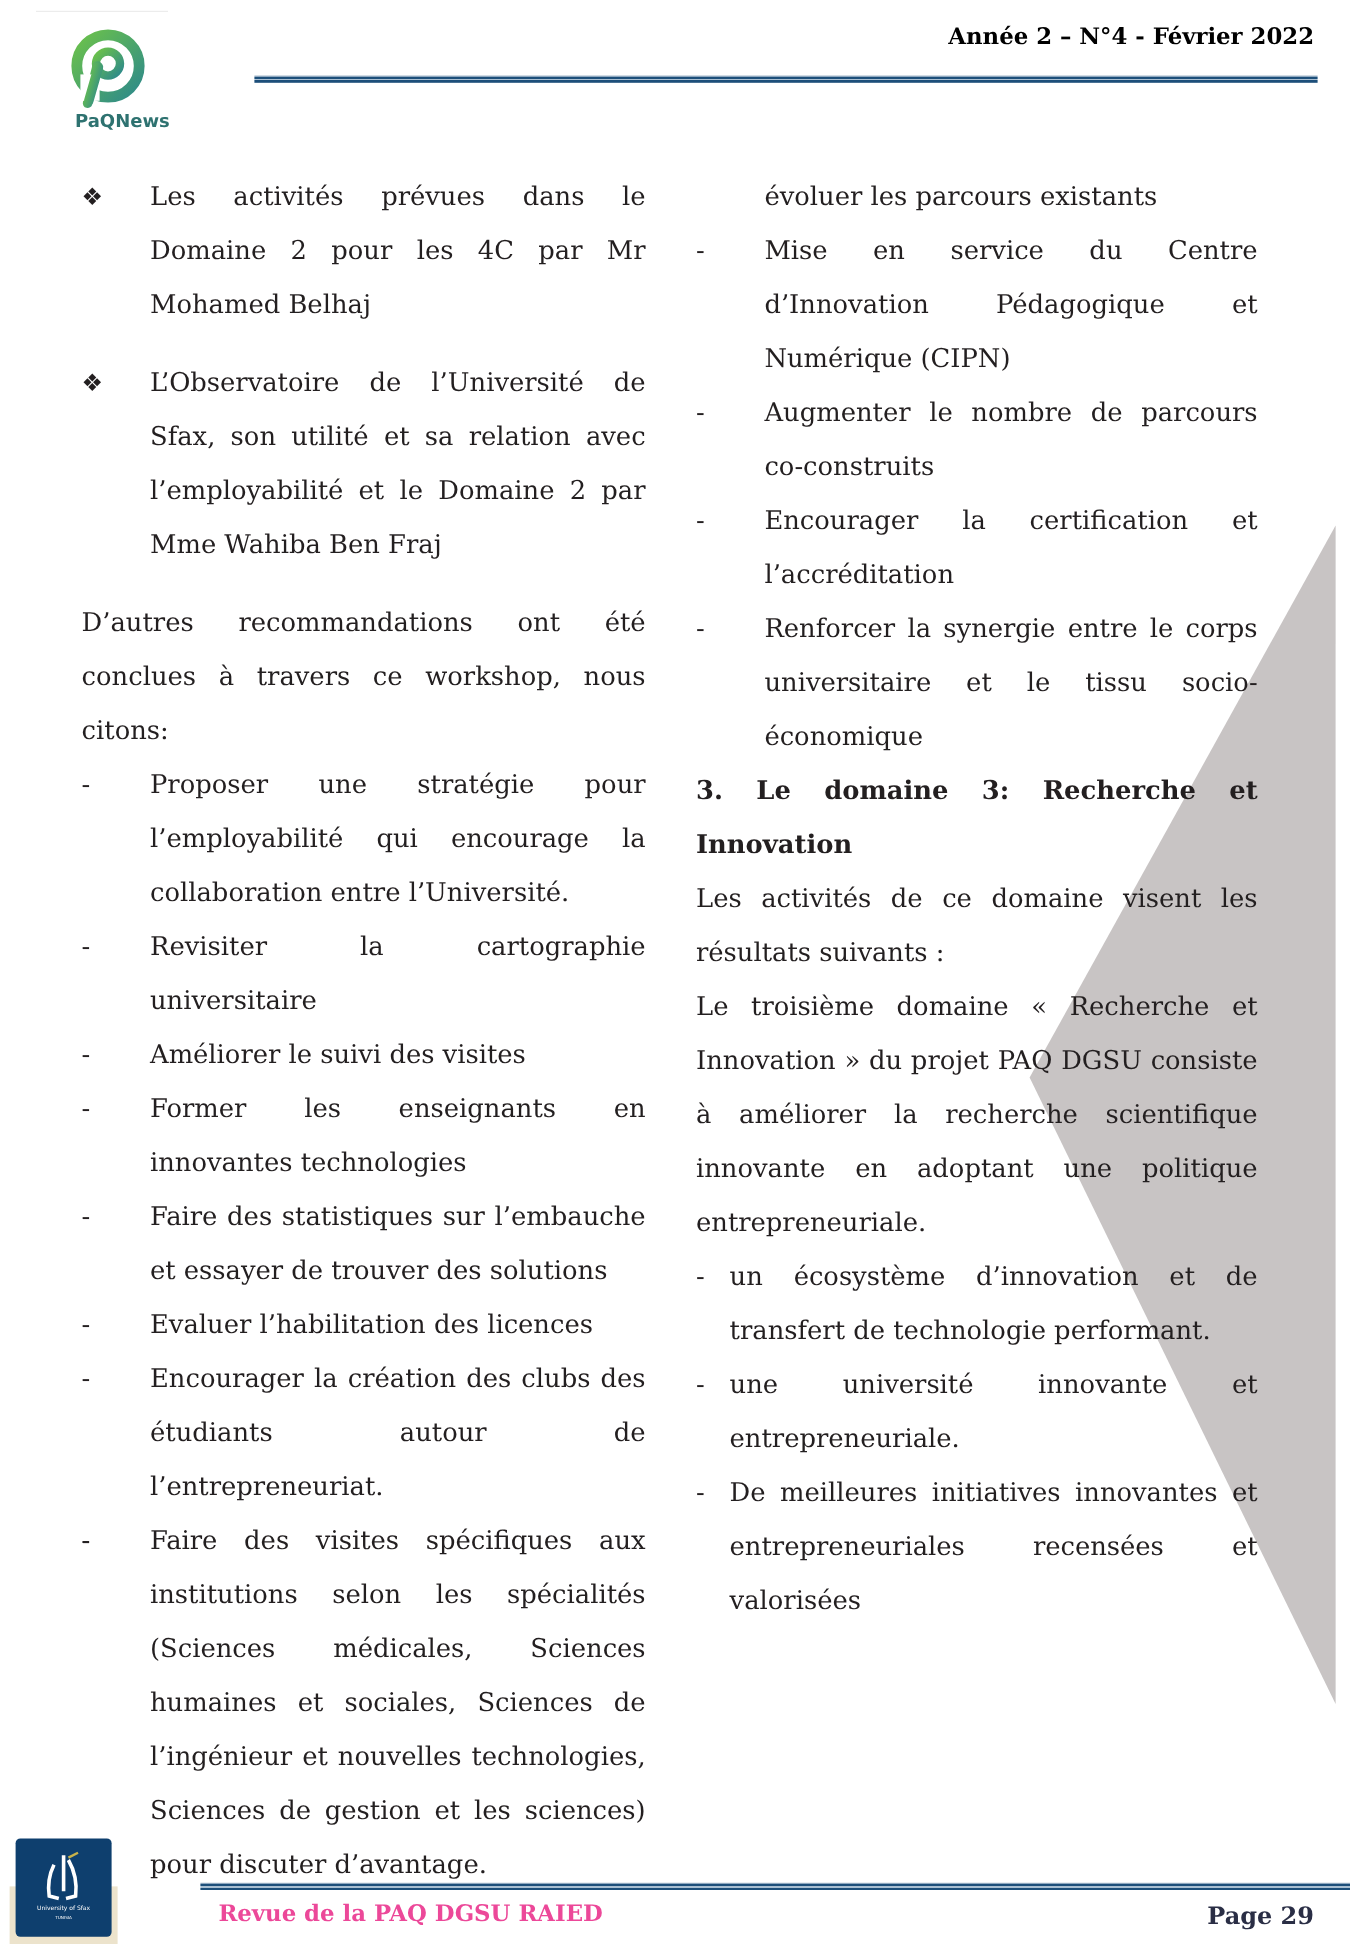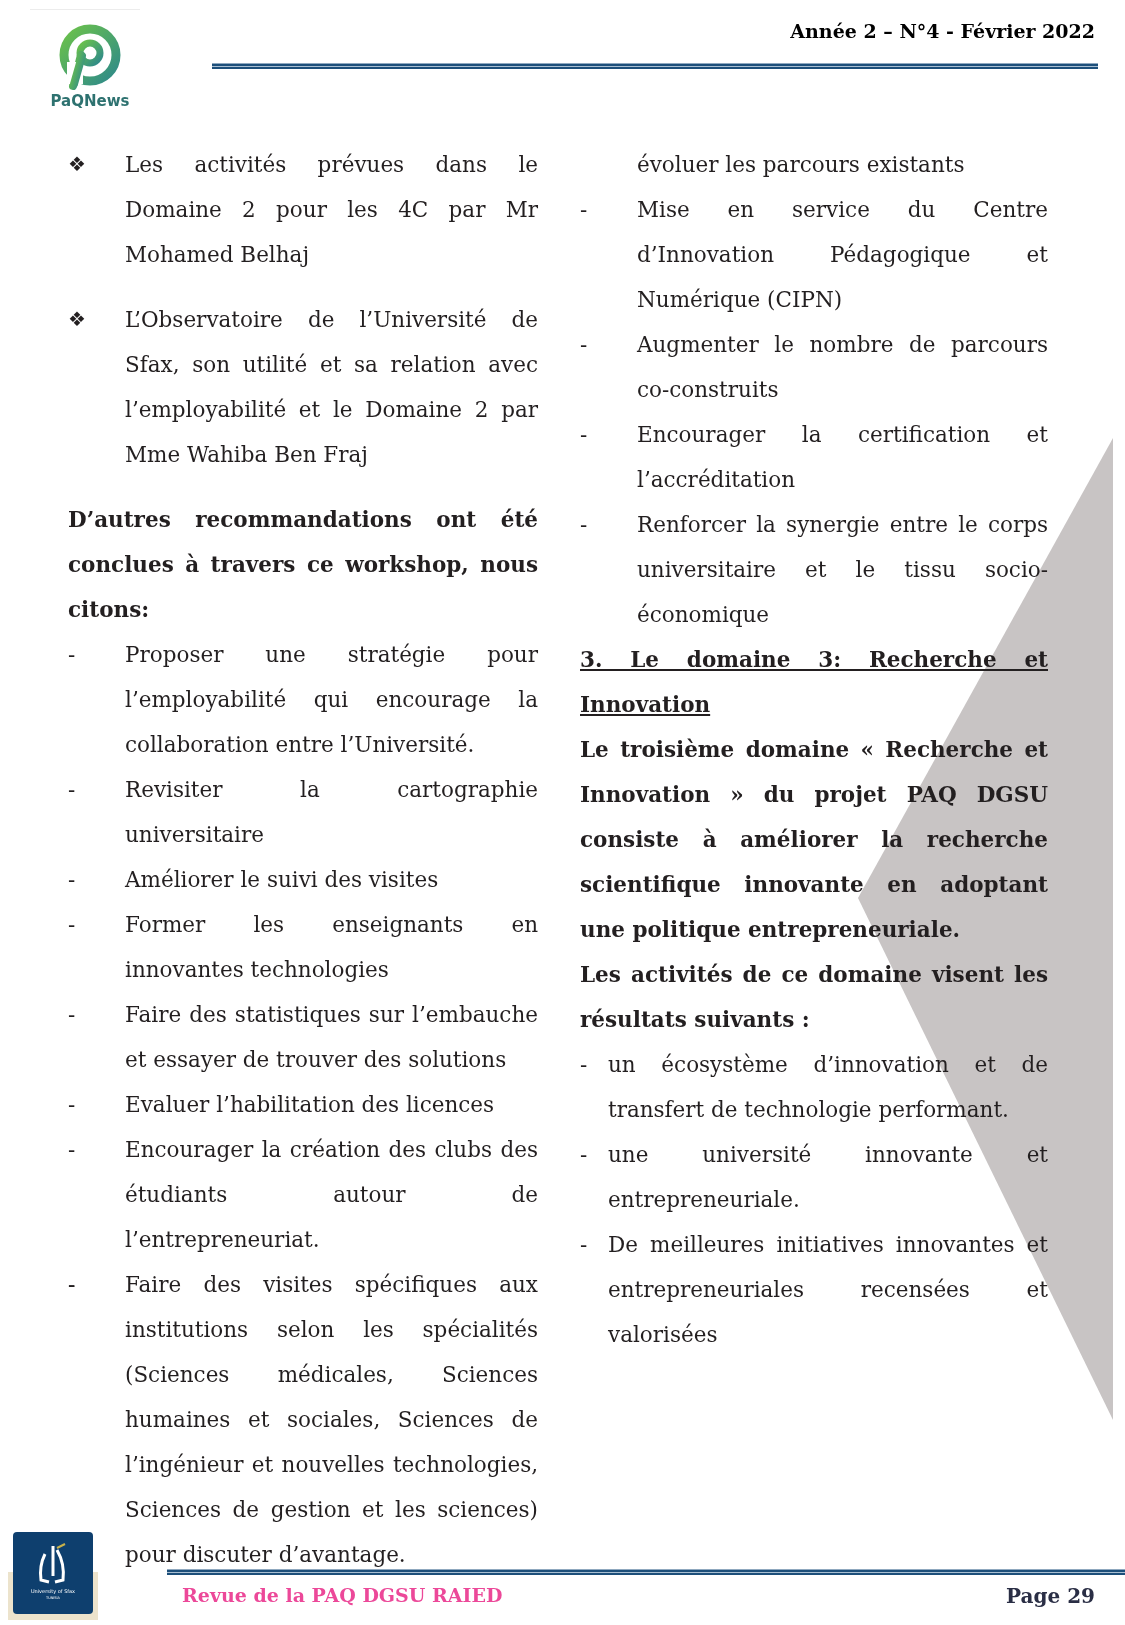--- a/index.html
+++ b/index.html
@@ -9,21 +9,21 @@
     font-family:"DejaVu Serif", "Liberation Serif", serif;
   }
   .tri {
     position:absolute; left:0; top:0; width:1125px; height:1625px;
     pointer-events:none; z-index:0;
   }
   .logo-top-rule { position:absolute; left:30px; top:9px; width:110px; height:1px; background:#ececec; }
   .logo-paq { position:absolute; left:40px; top:20px; width:100px; height:95px; }
   .logo-paq .mark { position:absolute; left:13px; top:2px; width:70px; height:70px; }
   .logo-paq .word {
-    position:absolute; left:0; top:72px; width:100px; text-align:center;
+    position:absolute; left:12px; top:72px; width:100px; text-align:center;
     font-family:"DejaVu Sans", sans-serif; font-weight:bold; font-size:15px; color:#2e7270;
   }
   .header-title {
     position:absolute; right:30px; top:20px;
     font-family:"DejaVu Serif", serif; font-weight:bold; font-size:19px; color:#000000;
   }
   .rule {
     position:absolute; height:6px;
     background:linear-gradient(to bottom, #8fa8bf 0, #8fa8bf 1px, #1d4f7a 1px, #1d4f7a 3px, #a9bfd2 3px, #a9bfd2 4px, #1d4f7a 4px, #1d4f7a 6px);
   }
@@ -46,26 +46,26 @@
     position:absolute; left:5px; width:80px; top:56px; text-align:center;
     font-family:"DejaVu Sans", sans-serif; font-size:5px; color:#fff;
   }
   .uni-logo .sub {
     position:absolute; left:5px; width:80px; top:64px; text-align:center;
     font-family:"DejaVu Sans", sans-serif; font-size:3.5px; color:#fff;
   }
   .col { position:absolute; z-index:2; font-size:21.5px; line-height:45px; }
   .col.left { left:68px; top:142px; width:470px; }
   .col.right { left:580px; top:142px; width:468px; }
-  .p { text-align:justify; text-align-last:left; margin:0;font-weight:bold; }
+  .p { text-align:justify; text-align-last:left; margin:0; }
   .li { position:relative; padding-left:57px; text-align:justify; text-align-last:left; margin:0; }
   .li .bul { position:absolute; left:0; top:0; }
   .li.short { padding-left:28px; }
   .gap { height:20px; }
-  .heading { font-weight:bold; text-decoration:underline; text-align:justify; text-align-last:left; margin:0; }
+  .heading { font-weight:bold; text-align:justify; text-align-last:left; margin:0; }
   .diamond { font-family:"DejaVu Sans", sans-serif; font-size:20px; }
 </style>
 </head>
 <body>
 
 <svg class="tri" viewBox="0 0 1125 1625">
   <polygon points="1113,438 858,898 1113,1420" fill="#c8c4c4"></polygon>
 </svg>
 
 <div class="logo-top-rule"></div>
@@ -107,22 +107,22 @@
 
 </div>
 
 <div class="col right">
   <p class="li"><span>évoluer les parcours existants</span></p>
   <p class="li"><span class="bul">-</span><span>Mise en service du Centre d’Innovation Pédagogique et Numérique (CIPN)</span></p>
   <p class="li"><span class="bul">-</span><span>Augmenter le nombre de parcours co-construits</span></p>
   <p class="li"><span class="bul">-</span><span>Encourager la certification et l’accréditation</span></p>
   <p class="li"><span class="bul">-</span><span>Renforcer la synergie entre le corps universitaire et le tissu socio-économique</span></p>
   <p class="heading">3. Le domaine 3: Recherche et Innovation</p>
+  <p class="p">Les activités de ce domaine visent les résultats suivants :</p>
   <p class="p">Le troisième domaine « Recherche et Innovation » du projet PAQ DGSU consiste à améliorer la recherche scientifique innovante en adoptant une politique entrepreneuriale.</p>
-  <p class="p">Les activités de ce domaine visent les résultats suivants :</p>
   <p class="li short"><span class="bul">-</span><span>un écosystème d’innovation et de transfert de technologie performant.</span></p>
   <p class="li short"><span class="bul">-</span><span>une université innovante et entrepreneuriale.</span></p>
   <p class="li short"><span class="bul">-</span><span>De meilleures initiatives innovantes et entrepreneuriales recensées et valorisées</span></p>
 </div>
 
 <div class="uni-logo">
   <div class="bg"></div>
   <div class="card">
     <svg viewBox="0 0 80 82" width="80" height="82" style="position:absolute;left:0;top:0;">
       <path d="M32 22 Q26 34 28 48 L36 50" stroke="#fff" stroke-width="3" fill="none"></path>

